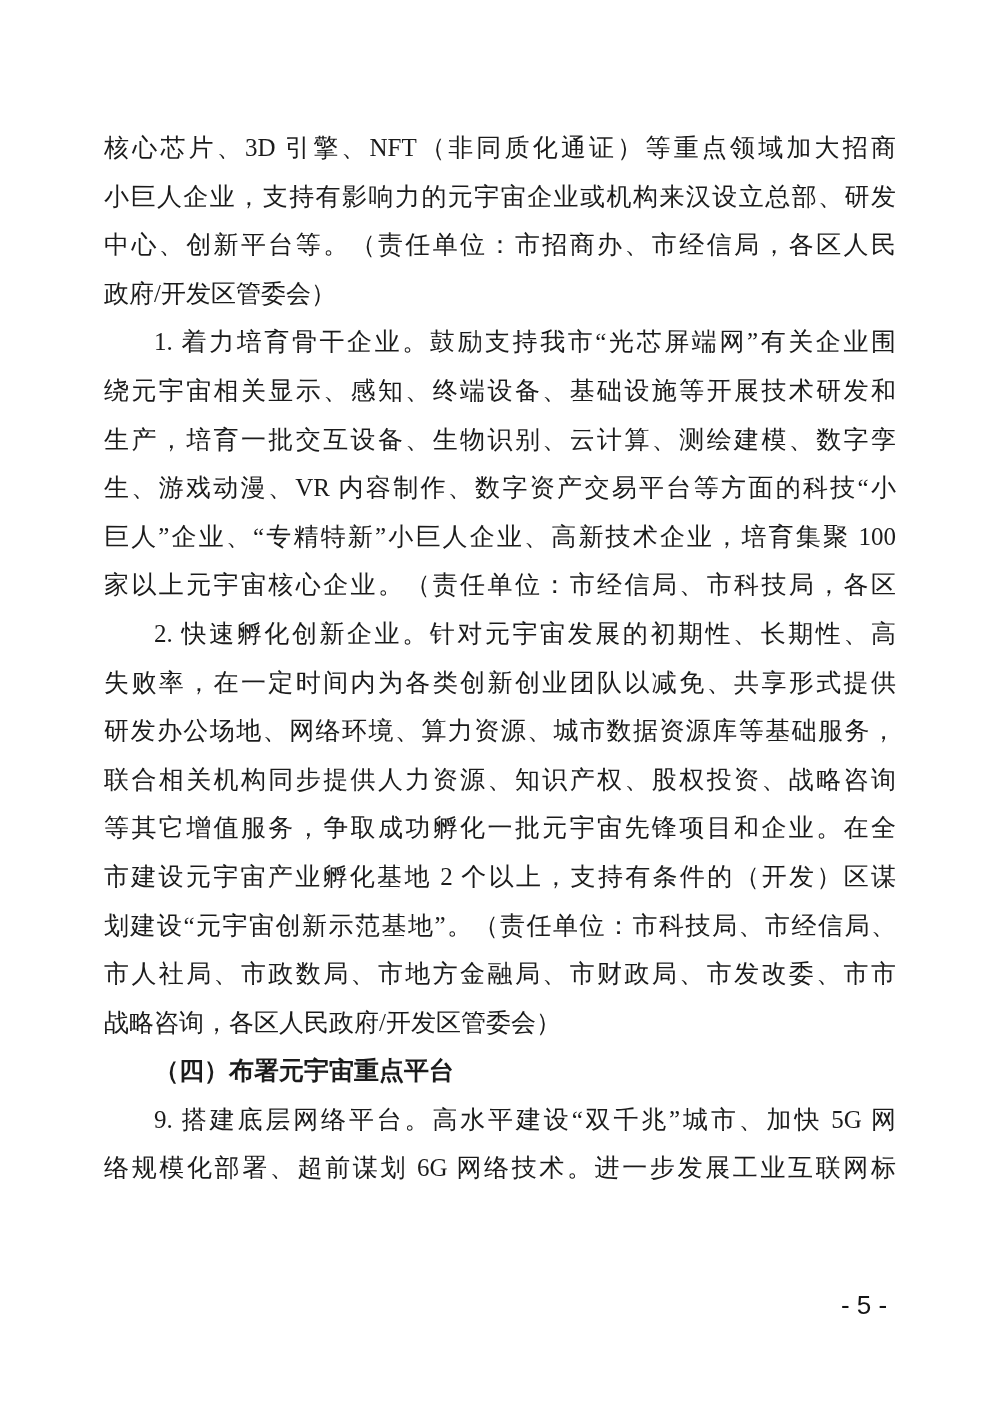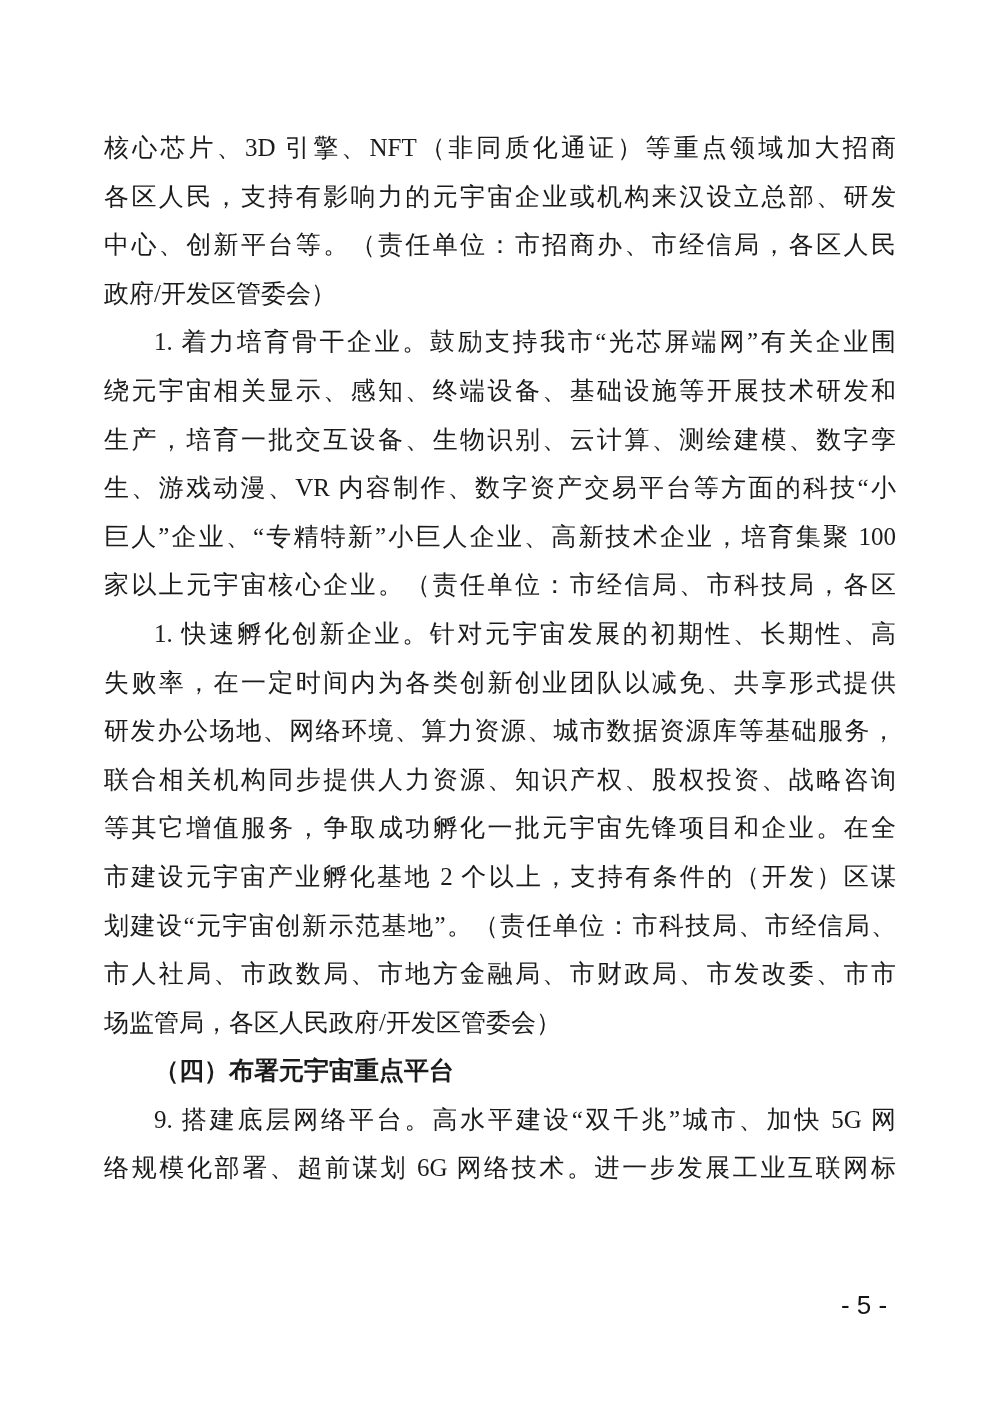--- a/index.html
+++ b/index.html
@@ -55,36 +55,36 @@
     color: #141414;
     font-family: "Liberation Sans", "DejaVu Sans", sans-serif;
   }
 </style>
 </head>
 <body>
 
 <div class="page">
   <div class="doc-body">
       <div class="line">核心芯片、3D 引擎、NFT（非同质化通证）等重点领域加大招商</div>
-      <div class="line">各区人民，支持有影响力的元宇宙企业或机构来汉设立总部、研发</div>
+      <div class="line">小巨人企业，支持有影响力的元宇宙企业或机构来汉设立总部、研发</div>
       <div class="line">中心、创新平台等。（责任单位：市招商办、市经信局，各区人民</div>
       <div class="line flush">政府/开发区管委会）</div>
       <div class="line indent">1. 着力培育骨干企业。鼓励支持我市“光芯屏端网”有关企业围</div>
       <div class="line">绕元宇宙相关显示、感知、终端设备、基础设施等开展技术研发和</div>
       <div class="line">生产，培育一批交互设备、生物识别、云计算、测绘建模、数字孪</div>
       <div class="line">生、游戏动漫、VR 内容制作、数字资产交易平台等方面的科技“小</div>
       <div class="line">巨人”企业、“专精特新”小巨人企业、高新技术企业，培育集聚 100</div>
       <div class="line">家以上元宇宙核心企业。（责任单位：市经信局、市科技局，各区</div>
-      <div class="line indent">1. 快速孵化创新企业。针对元宇宙发展的初期性、长期性、高</div>
+      <div class="line indent">2. 快速孵化创新企业。针对元宇宙发展的初期性、长期性、高</div>
       <div class="line">失败率，在一定时间内为各类创新创业团队以减免、共享形式提供</div>
       <div class="line">研发办公场地、网络环境、算力资源、城市数据资源库等基础服务，</div>
       <div class="line">联合相关机构同步提供人力资源、知识产权、股权投资、战略咨询</div>
       <div class="line">等其它增值服务，争取成功孵化一批元宇宙先锋项目和企业。在全</div>
       <div class="line">市建设元宇宙产业孵化基地 2 个以上，支持有条件的（开发）区谋</div>
       <div class="line">划建设“元宇宙创新示范基地”。（责任单位：市科技局、市经信局、</div>
       <div class="line">市人社局、市政数局、市地方金融局、市财政局、市发改委、市市</div>
-      <div class="line flush">场监管局，各区人民政府/开发区管委会）</div>
+      <div class="line flush">战略咨询，各区人民政府/开发区管委会）</div>
       <div class="line heading indent flush">（四）布署元宇宙重点平台</div>
       <div class="line indent">9. 搭建底层网络平台。高水平建设“双千兆”城市、加快 5G 网</div>
       <div class="line">络规模化部署、超前谋划 6G 网络技术。进一步发展工业互联网标</div>
     </div>
   <div class="page-number">- 5 -</div>
 </div>
 
 </body></html>

